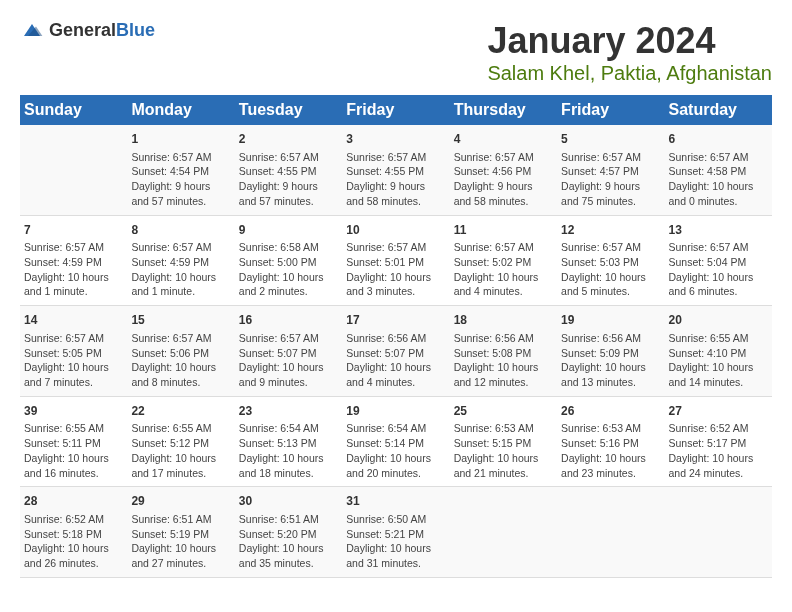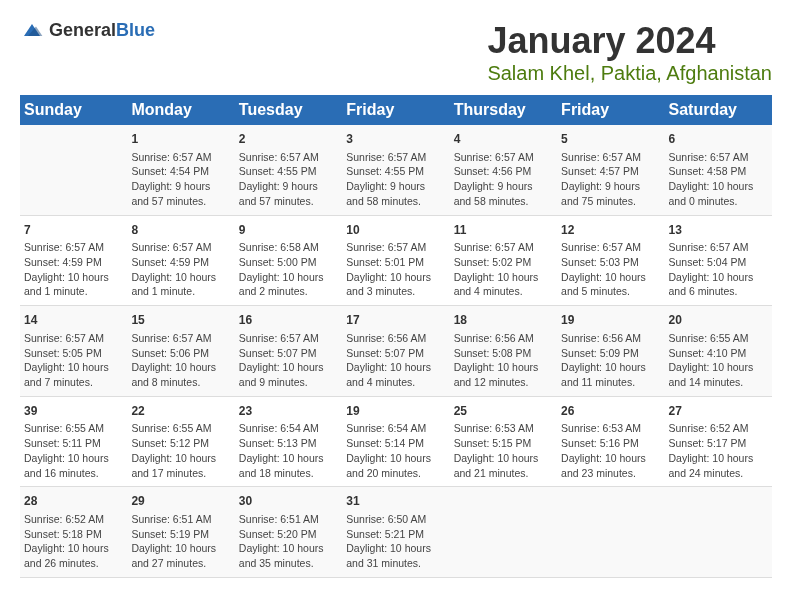--- a/index.html
+++ b/index.html
@@ -239,21 +239,21 @@
           <div class="day-info">Sunrise: 6:56 AM</div>
           <div class="day-info">Sunset: 5:08 PM</div>
           <div class="day-info">Daylight: 10 hours</div>
           <div class="day-info">and 12 minutes.</div>
         </td>
         <td>
           <div class="day-number">19</div>
           <div class="day-info">Sunrise: 6:56 AM</div>
           <div class="day-info">Sunset: 5:09 PM</div>
           <div class="day-info">Daylight: 10 hours</div>
-          <div class="day-info">and 11 minutes.</div>
+          <div class="day-info">and 13 minutes.</div>
         </td>
         <td>
           <div class="day-number">20</div>
           <div class="day-info">Sunrise: 6:55 AM</div>
           <div class="day-info">Sunset: 4:10 PM</div>
           <div class="day-info">Daylight: 10 hours</div>
           <div class="day-info">and 14 minutes.</div>
         </td>
       </tr>
       <tr>

